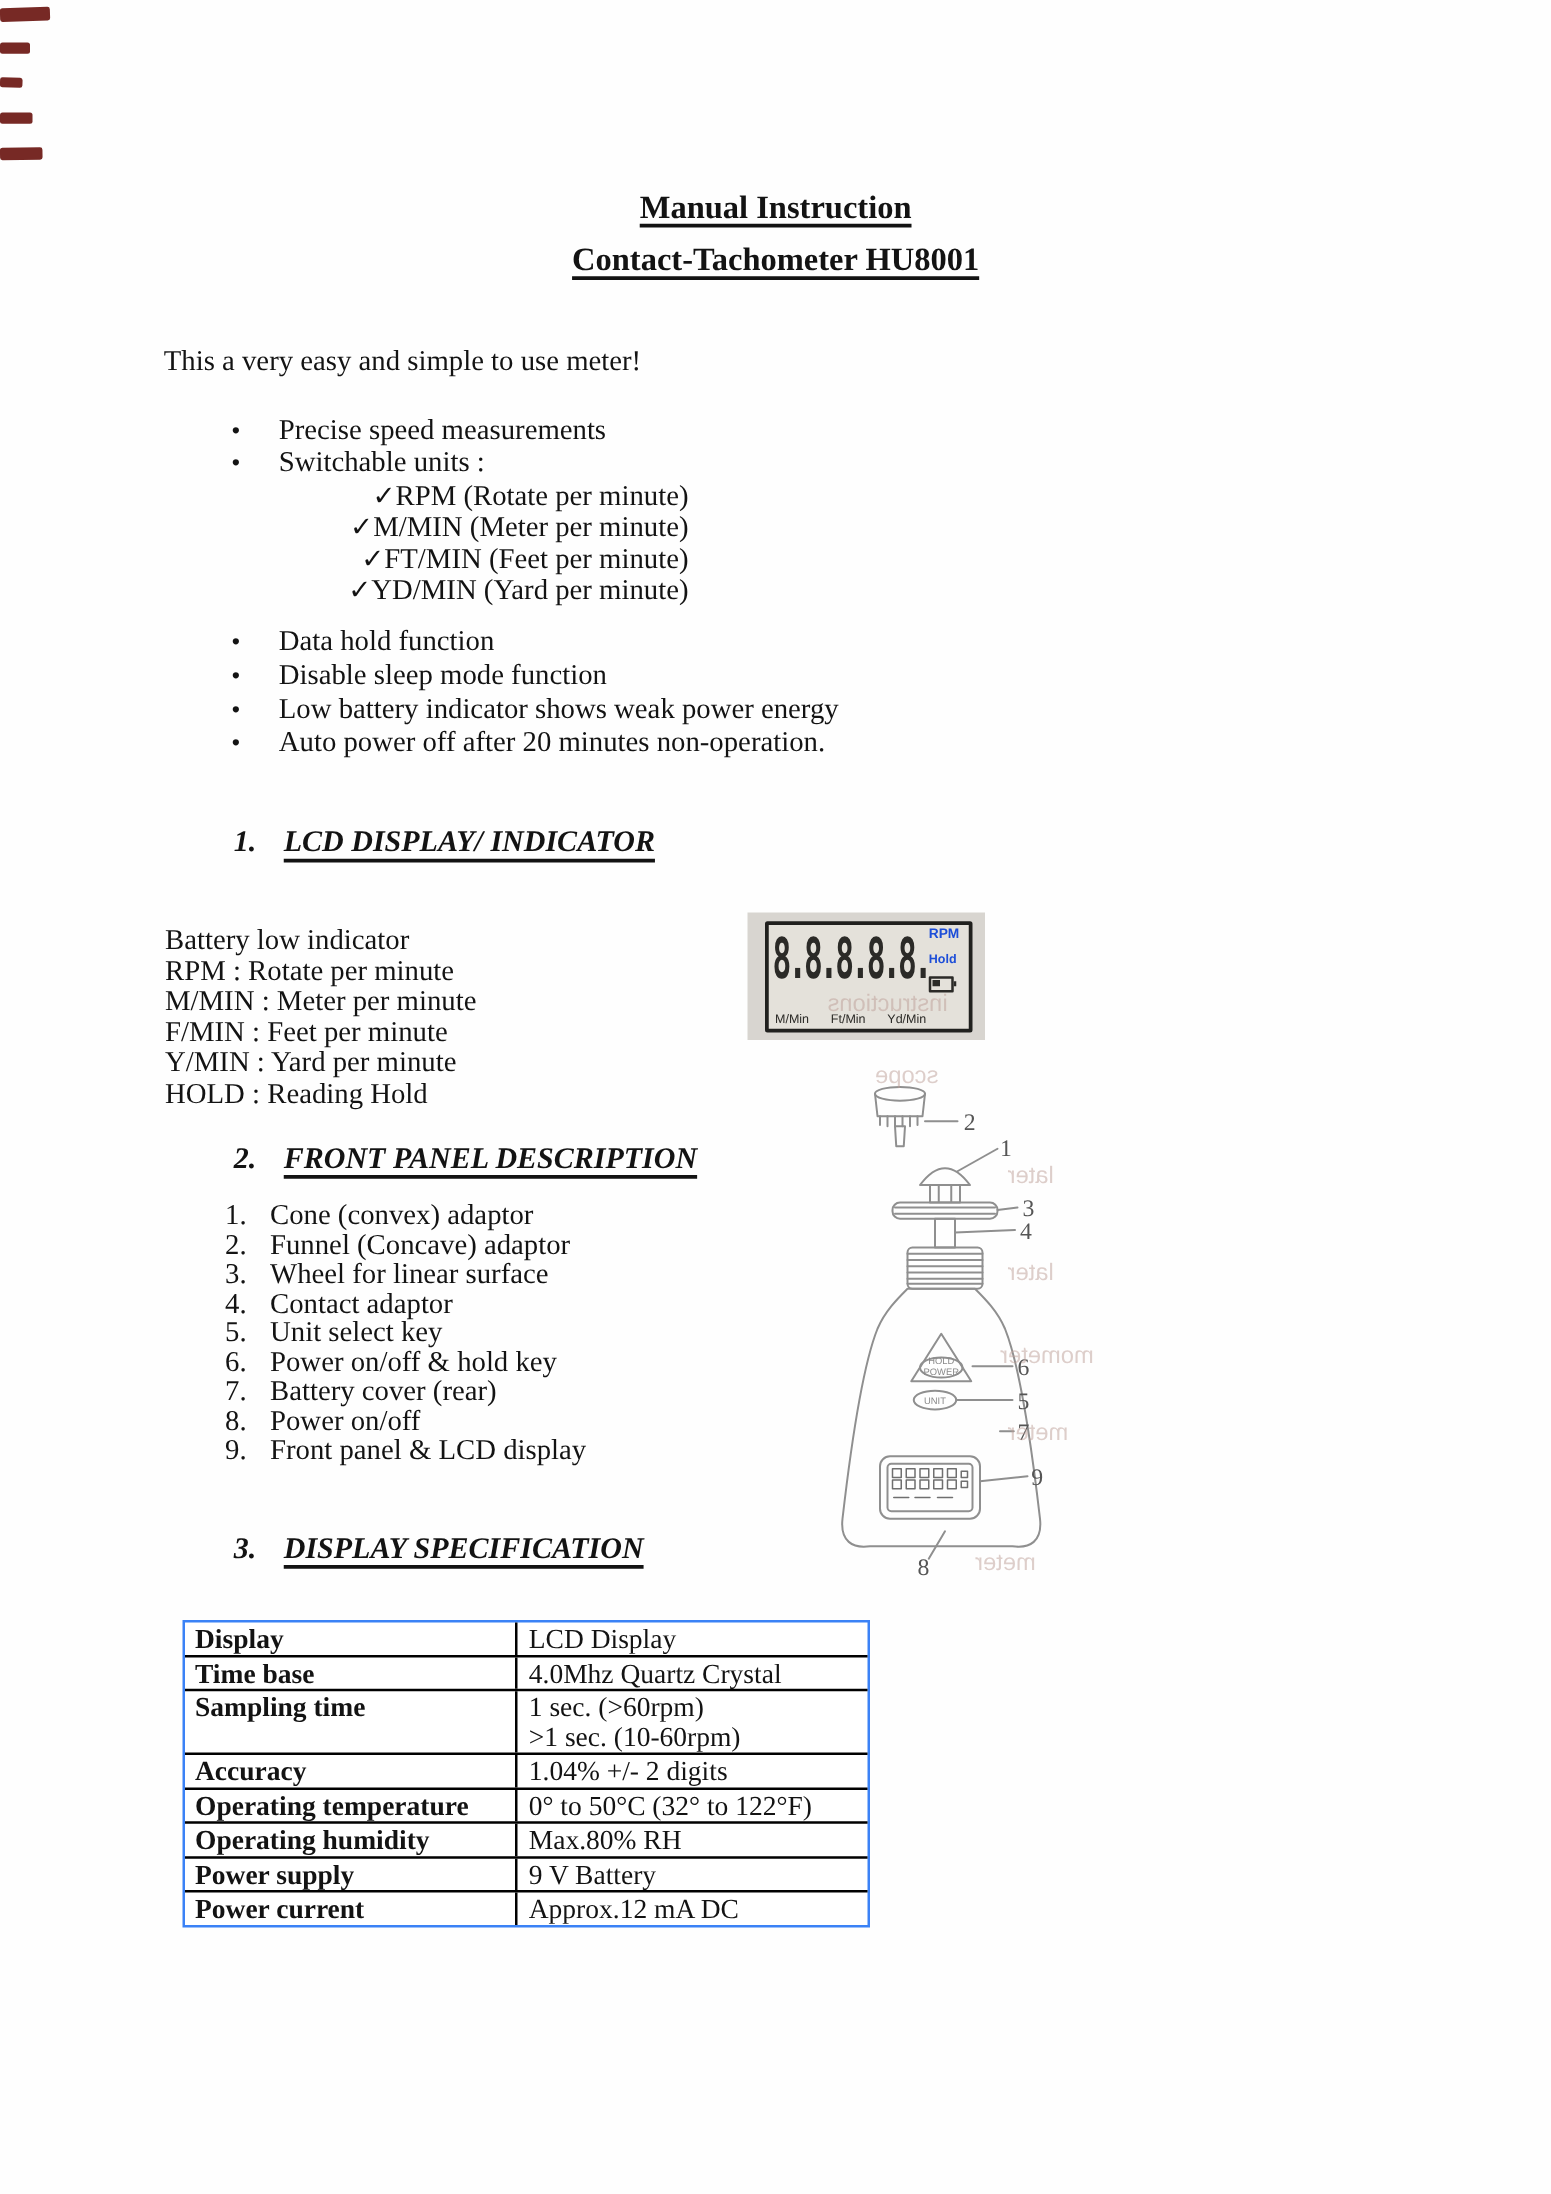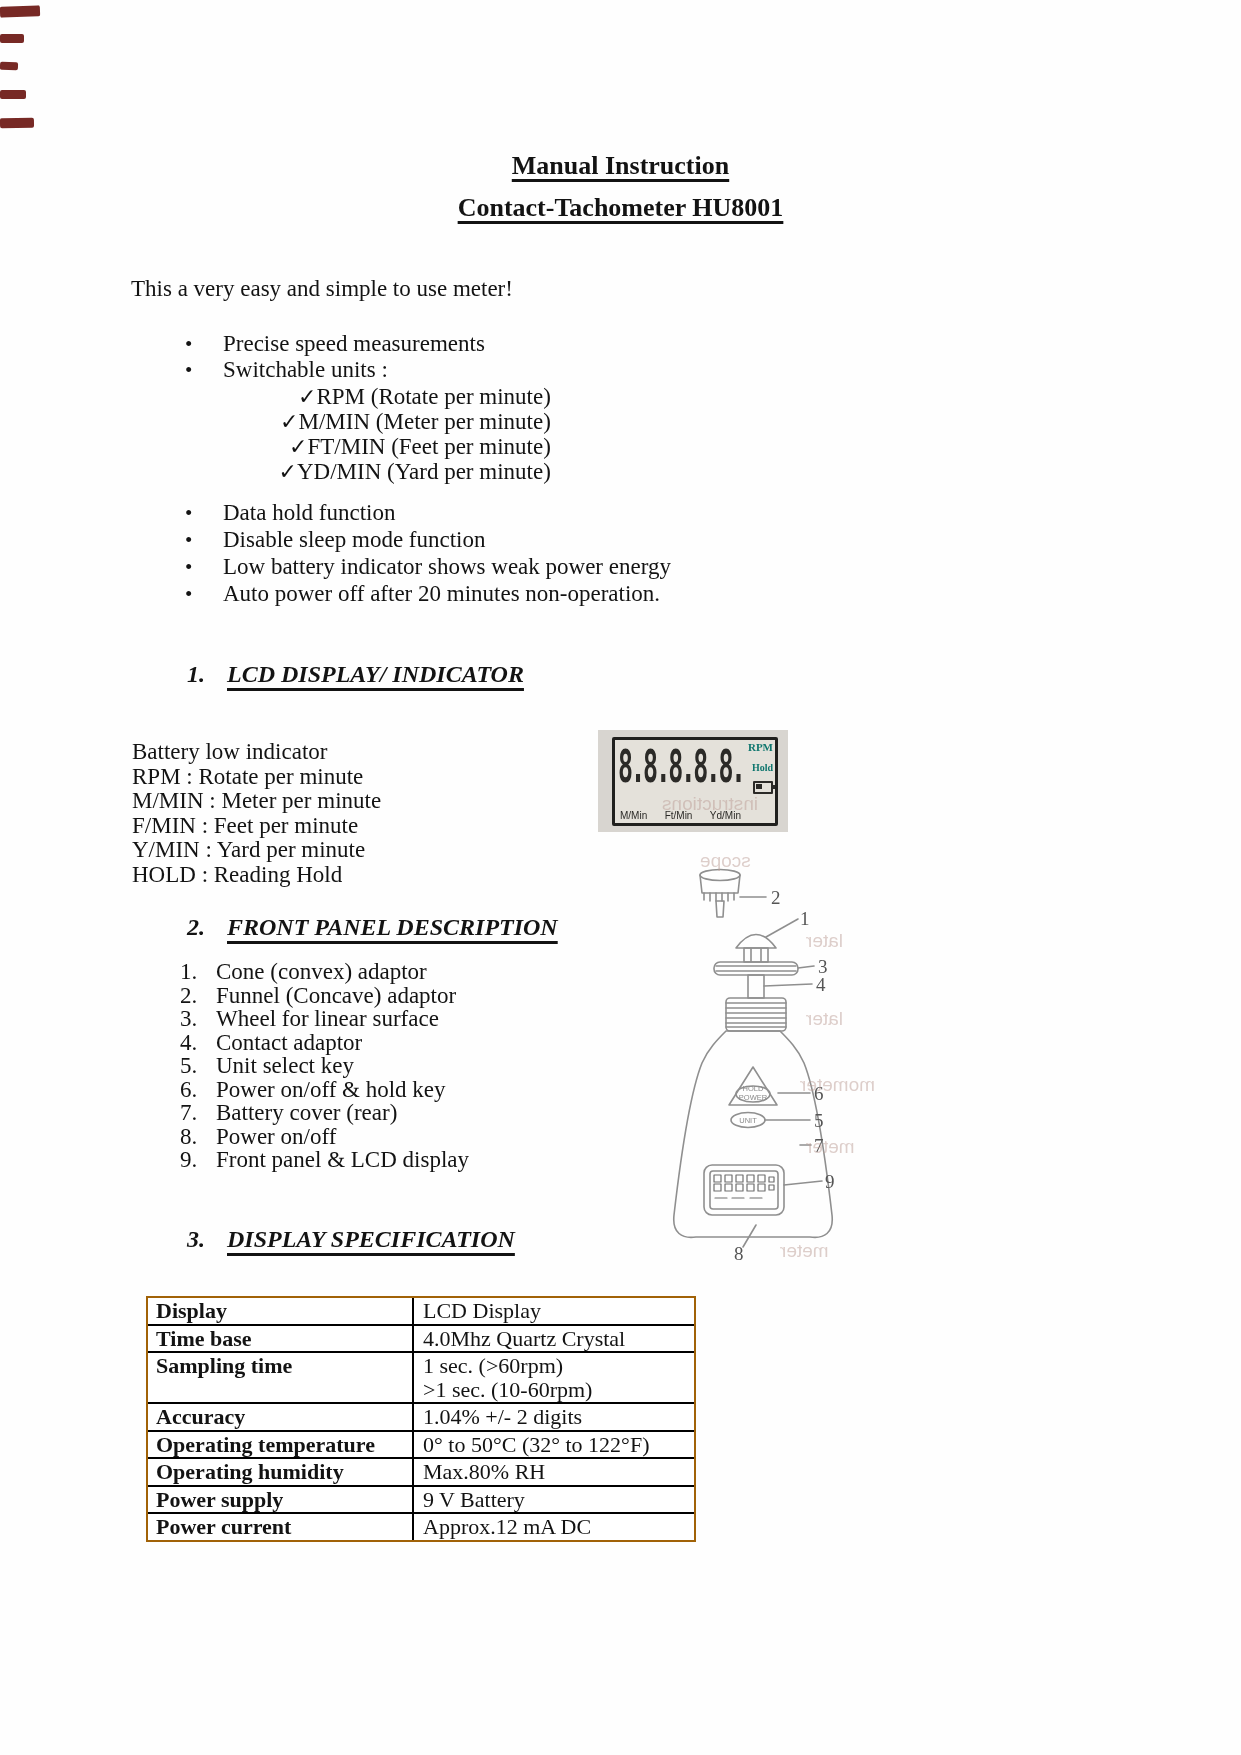--- a/index.html
+++ b/index.html
@@ -44,43 +44,43 @@
   .legend{position:absolute;left:132px;top:740px;font-size:23px;}
   .legend div{height:24.6px;line-height:24.6px;}
 
   
   .lcd-photo{position:absolute;left:598px;top:730px;width:190px;height:102px;background:#d8d5d0;}
   .lcd-frame{position:absolute;left:14px;top:7px;right:10px;bottom:6px;border:3px solid #20201e;
              background:#e4e1da;border-radius:2px;}
   .lcd-digits{position:absolute;left:3px;top:1px;font-family:"DejaVu Sans Mono",monospace;
               font-weight:bold;font-size:25px;letter-spacing:-2.5px;color:#2b2a27;
               transform:scaleY(1.8);transform-origin:left top;white-space:nowrap;}
-  .lcd-right{position:absolute;right:2px;top:1px;width:30px;text-align:right;
-             font-family:Liberation Serif, serif;color:#0f766e;}
+  .lcd-right{position:absolute;right:2px;top:1px;width:30px;text-align:left;
+             font-family:Liberation Sans, sans-serif;color:#1d4ed8;}
   .lcd-rpm{font-size:11px;font-weight:bold;}
   .lcd-hold{font-size:10px;font-weight:bold;margin-top:9px;}
   .batt{position:relative;display:inline-block;margin-top:8px;width:16px;height:9px;
         border:2px solid #2b2a27;border-radius:1px;}
   .batt::after{content:"";position:absolute;right:-4px;top:1.5px;width:2px;height:4px;background:#2b2a27;}
   .batt::before{content:"";position:absolute;left:1px;top:1px;width:6px;height:5px;background:#2b2a27;}
   .lcd-units{position:absolute;left:5px;right:34px;bottom:2px;display:flex;justify-content:space-between;
              font-family:"Liberation Sans",sans-serif;font-size:10px;font-weight:normal;color:#2b2a27;}
 
   
   .fp-list{position:absolute;left:130px;top:960px;font-size:23px;counter-reset:fpc;}
   .fp-row{height:23.5px;line-height:23.5px;padding-left:50px;}
   .fp-row::before{counter-increment:fpc;content:counter(fpc) ".";display:inline-block;width:36px;}
 
   
   .diagram{position:absolute;left:598px;top:853px;width:250px;height:424px;}
   .wm{position:absolute;font-family:"Liberation Sans",sans-serif;font-size:19px;color:#bd9f98;
       opacity:.5;transform:scaleX(-1);white-space:nowrap;}
 
   
-  .spec-table{position:absolute;left:146px;top:1296px;width:546px;border:2px solid #a16207;
+  .spec-table{position:absolute;left:146px;top:1296px;width:546px;border:2px solid #3b82f6;
               font-size:22px;background:#fff;}
   .trow{display:flex;border-top:2px solid #000;}
   .trow:first-of-type{border-top:none;}
   .tlabel{width:254px;border-right:2px solid #000;font-weight:bold;padding:1px 2px 1px 8px;
           line-height:23.5px;}
   .tvalue{flex:1;padding:1px 2px 1px 9px;line-height:23.5px;white-space:pre-line;}
 </style>
 </head>
 <body>
 

